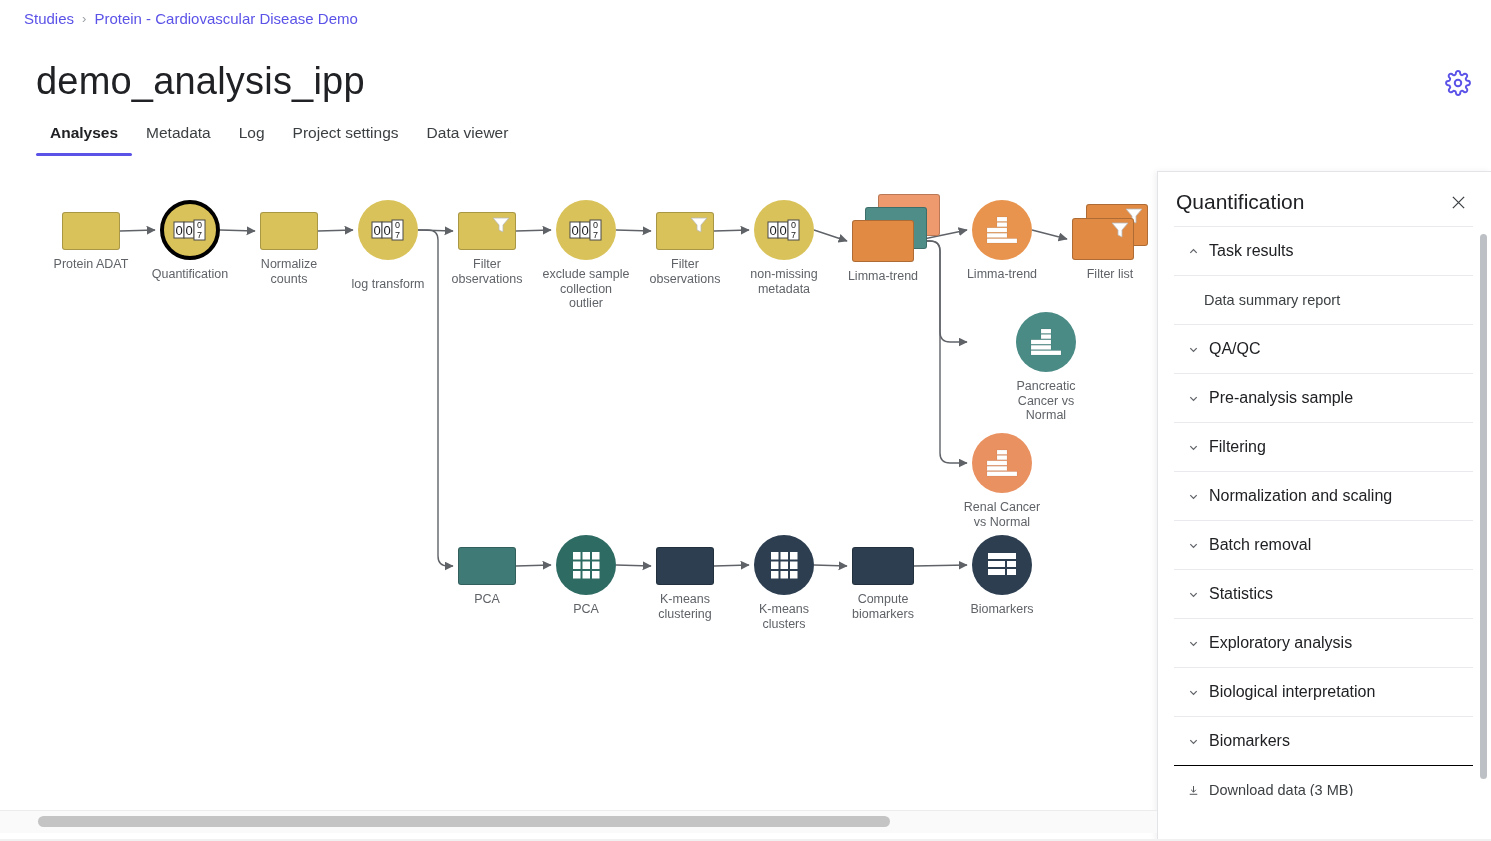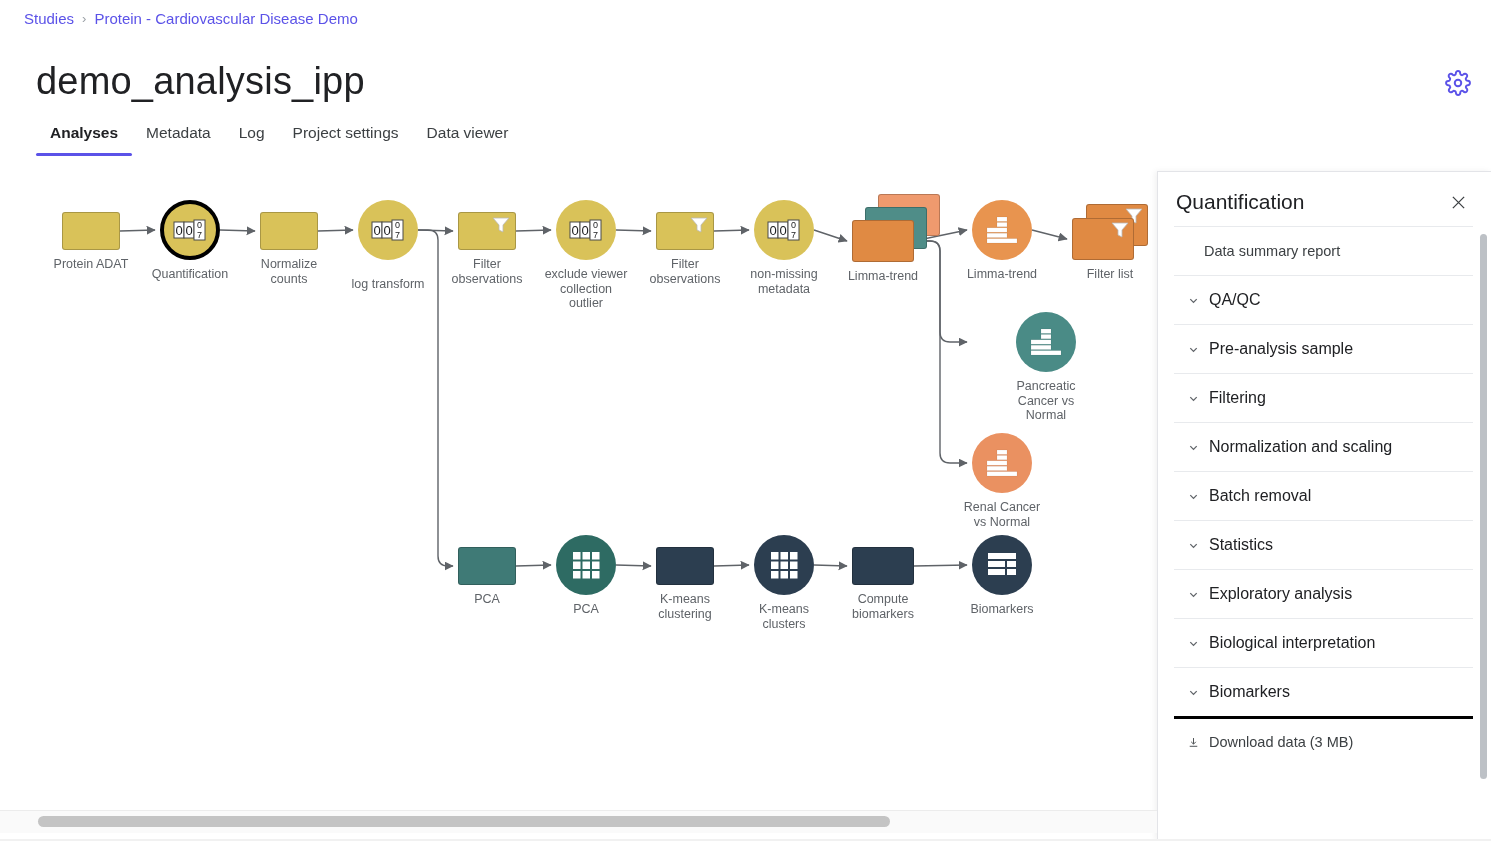--- a/index.html
+++ b/index.html
@@ -33,21 +33,21 @@
   .panel-head{display:flex;align-items:center;justify-content:space-between;padding:18px 22px 12px 18px;}
   .panel-title{font-size:21px;color:#202124;}
   .close-x{cursor:pointer;width:22px;height:22px;display:flex;align-items:center;justify-content:center;color:#3c4043;font-size:20px;line-height:1;}
   .acc-wrap{margin:0 18px 0 16px;position:relative;height:570px;overflow:hidden;}
   .acc-row{display:flex;align-items:center;gap:10px;height:49px;border-top:1px solid #e8eaed;
            font-size:16px;color:#202124;cursor:pointer;padding-left:14px;box-sizing:border-box;}
   .acc-row.sub{padding-left:30px;font-size:14.5px;color:#3c4043;}
   .acc-row.first{border-top:1px solid #e8eaed;}
   .chev{width:11px;height:11px;flex:0 0 11px;color:#5f6368;}
   .dl-row{display:flex;align-items:center;gap:10px;height:49px;font-size:14.5px;color:#3c4043;
-          cursor:pointer;padding-left:14px;border-top:3px solid #000000;box-sizing:border-box;}
+          cursor:pointer;padding-left:14px;border-top:1px solid #000000;box-sizing:border-box;}
   .panel-scroll{position:absolute;right:4px;top:36px;width:7px;height:570px;background:#fff;}
   .panel-thumb{position:absolute;right:4px;top:62px;width:7px;height:545px;background:#bdc1c6;border-radius:4px;cursor:pointer;}
   
   .hscroll{position:absolute;left:0;bottom:8px;width:1157px;height:22px;background:#fafafa;border-top:1px solid #ececec;}
   .hthumb{position:absolute;left:38px;top:5px;width:852px;height:11px;background:#c4c4c4;border-radius:6px;cursor:pointer;}
   .bottom-rule{position:absolute;left:0;bottom:0;width:1491px;height:2px;background:#f1f1f1;}
 </style>
 </head>
 <body>
 
@@ -153,21 +153,21 @@
           <svg width="34" height="24" viewBox="0 0 34 24">
             <rect x="1" y="4" width="10" height="16" fill="#fff" stroke="#4a4a4a" stroke-width="1"></rect>
             <rect x="11" y="4" width="10" height="16" fill="#fff" stroke="#4a4a4a" stroke-width="1"></rect>
             <rect x="21" y="2" width="11" height="20" fill="#fff" stroke="#4a4a4a" stroke-width="1"></rect>
             <text x="6" y="17" font-size="13" font-family="Liberation Sans, sans-serif" text-anchor="middle" fill="#202124">0</text>
             <text x="16" y="17" font-size="13" font-family="Liberation Sans, sans-serif" text-anchor="middle" fill="#202124">0</text>
             <text x="26.5" y="10" font-size="9" font-family="Liberation Sans, sans-serif" text-anchor="middle" fill="#202124">0</text>
             <text x="26.5" y="20" font-size="9" font-family="Liberation Sans, sans-serif" text-anchor="middle" fill="#202124">7</text>
           </svg>
         </div>
-        <div class="nlabel" style="top:67px;left:30px;">exclude viewer
+        <div class="nlabel" style="top:67px;left:30px;">exclude sample
 collection
 outlier</div>
       </div>
       <div class="node" style="left: 656px; top: 44px; width: 58px; height: 38px;">
         <div class="rect" style="width:58px;height:38px;background:#d9c259;position:relative;">
           <div style="position:absolute;right:4px;top:2px;"><svg width="20" height="20" viewBox="0 0 20 20">
               <path d="M2 3 H18 L12 10 V17 L8 15 V10 Z" fill="#fff" stroke="#b9b9b9" stroke-width="0.8"></path>
             </svg></div>
         </div>
         <div class="nlabel" style="top:45px;left:29px;">Filter
@@ -316,20 +316,26 @@
   <div class="panel-head">
     <div class="panel-title">Quantification</div>
     <div class="close-x">
       <svg viewBox="0 0 16 16" width="15" height="15" stroke="#3c4043" stroke-width="1.4">
         <path d="M2 2 L14 14 M14 2 L2 14"></path>
       </svg>
     </div>
   </div>
   <div class="acc-wrap">
     <div id="acc-rows">
+        <div class="acc-row first">
+          <svg class="chev" viewBox="0 0 12 12" fill="none" stroke="#5f6368" stroke-width="1.4">
+            <path d="M2.5 7.5 L6 4 L9.5 7.5"></path>
+          </svg>
+          <span>Task results</span>
+        </div>
         <div class="acc-row sub">
           <span>Data summary report</span>
         </div>
         <div class="acc-row">
           <svg class="chev" viewBox="0 0 12 12" fill="none" stroke="#5f6368" stroke-width="1.4">
             <path d="M2.5 4.5 L6 8 L9.5 4.5"></path>
           </svg>
           <span>QA/QC</span>
         </div>
         <div class="acc-row">

